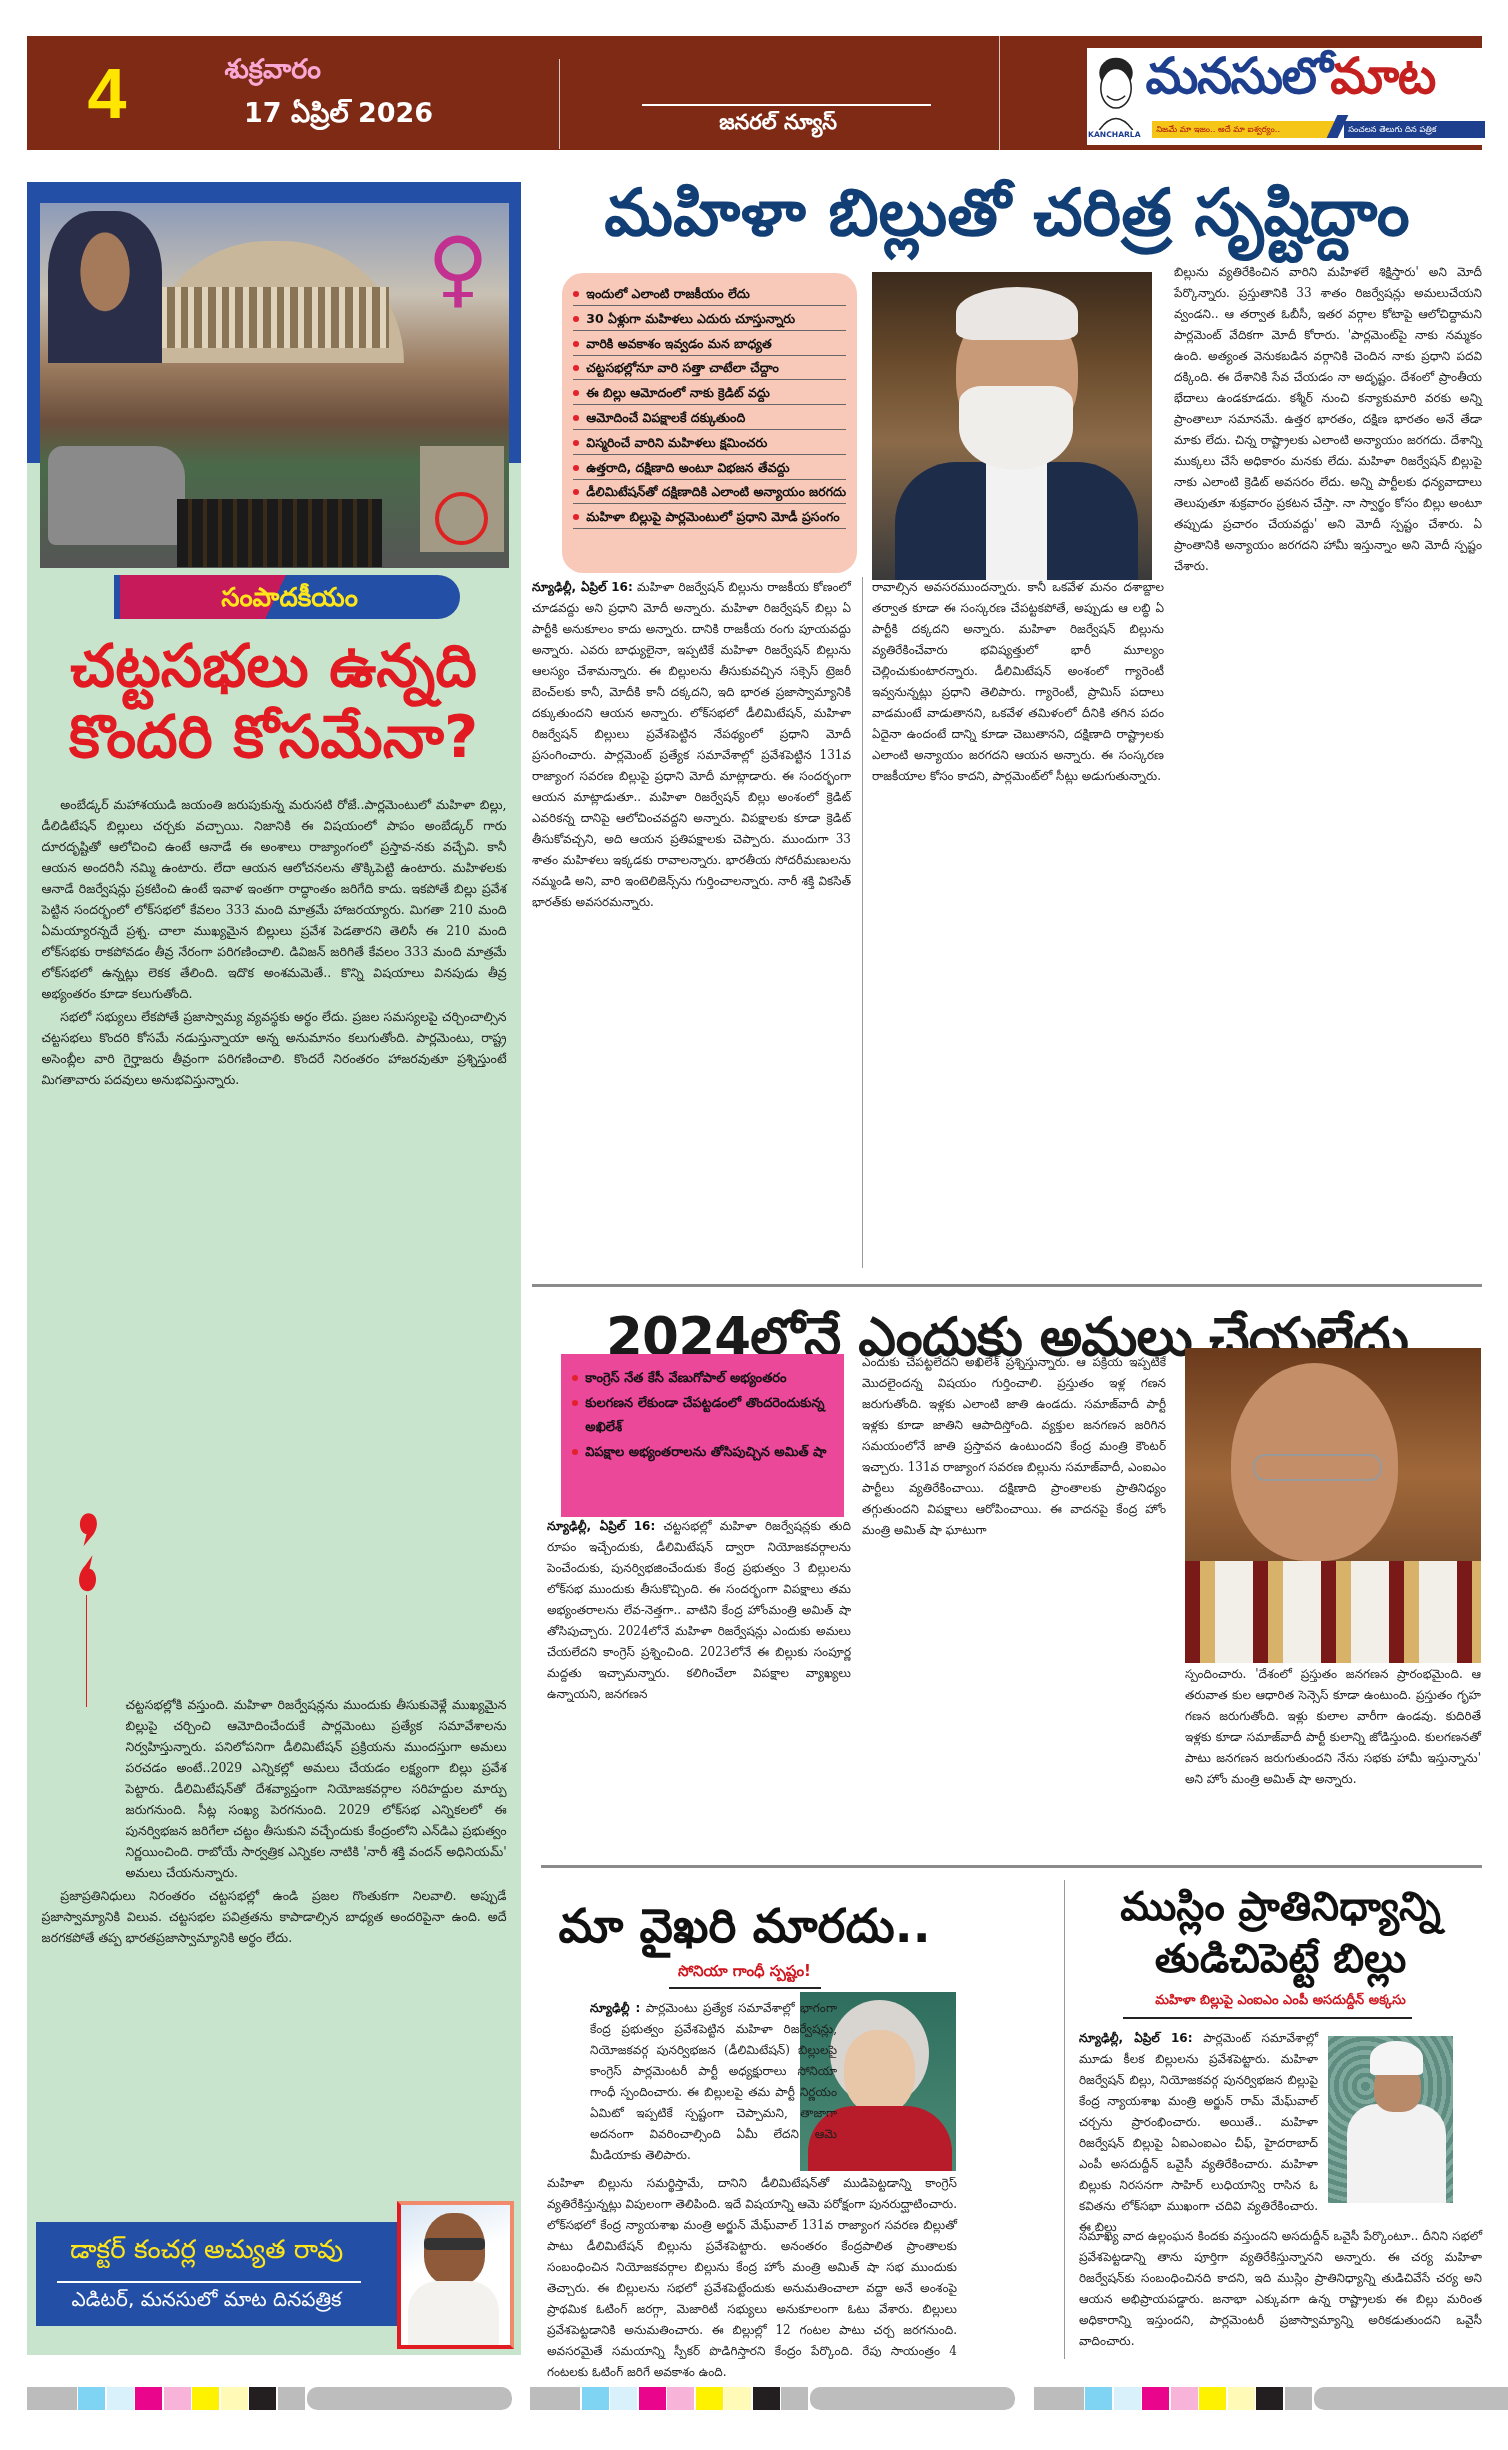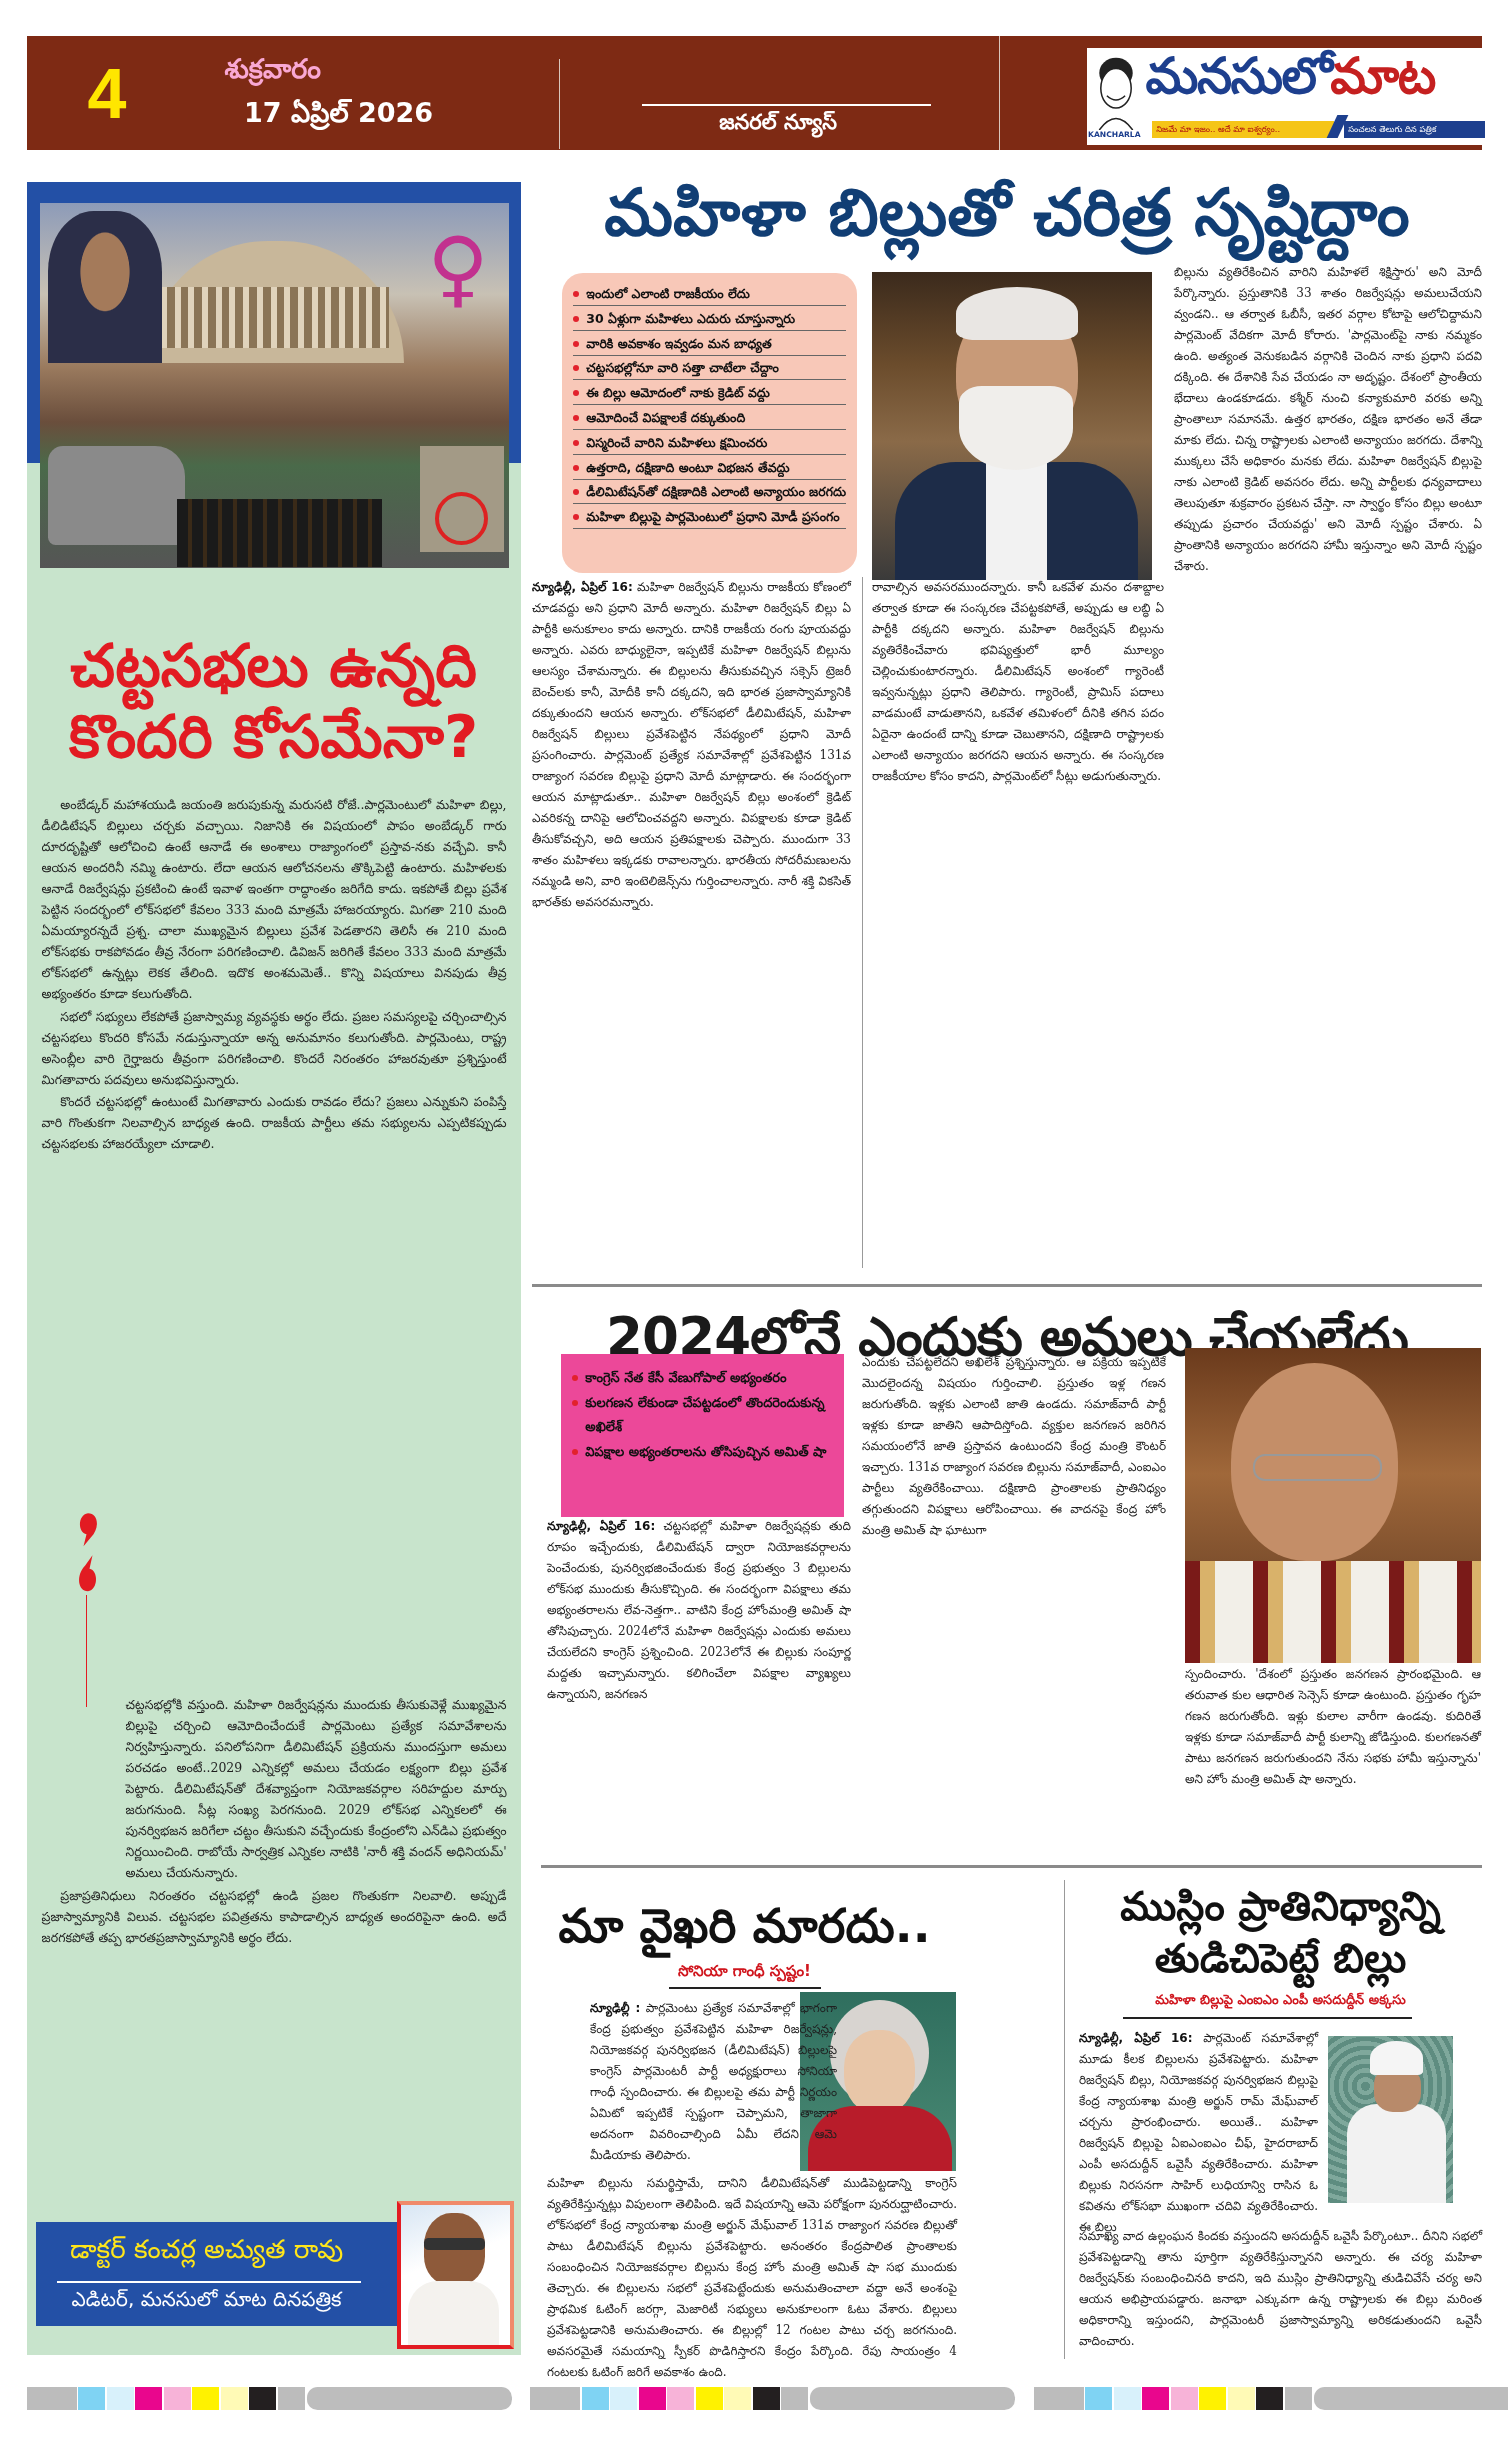--- a/index.html
+++ b/index.html
@@ -149,25 +149,27 @@
   <div class="ed-hero-bg"></div>
   <div class="ed-hero">
     <div class="hero-parliament"></div>
     <div class="hero-portrait"></div>
     <div class="hero-symbol">♀</div>
     <div class="hero-car"></div>
     <div class="hero-crowd"></div>
     <div class="hero-ballot"></div>
     <div class="hero-ban"></div>
   </div>
+  <div class="ed-label">
+    <span>సంపాదకీయం</span>
+  </div>
   <h1 class="ed-title">చట్టసభలు ఉన్నది కొందరి కోసమేనా?</h1>
   <div class="ed-body">
     <p>అంబేడ్కర్ మహాశయుడి జయంతి జరుపుకున్న మరుసటి రోజే..పార్లమెంటులో మహిళా బిల్లు, డీలిడిటేషన్ బిల్లులు చర్చకు వచ్చాయి. నిజానికి ఈ విషయంలో పాపం అంబేడ్కర్ గారు దూరదృష్టితో ఆలోచించి ఉంటే ఆనాడే ఈ అంశాలు రాజ్యాంగంలో ప్రస్తావ-నకు వచ్చేవి. కానీ ఆయన అందరినీ నమ్మి ఉంటారు. లేదా ఆయన ఆలోచనలను తొక్కిపెట్టి ఉంటారు. మహిళలకు ఆనాడే రిజర్వేషన్లు ప్రకటించి ఉంటే ఇవాళ ఇంతగా రాద్ధాంతం జరిగేది కాదు. ఇకపోతే బిల్లు ప్రవేశ పెట్టిన సందర్భంలో లోక్‌సభలో కేవలం 333 మంది మాత్రమే హాజరయ్యారు. మిగతా 210 మంది ఏమయ్యారన్నదే ప్రశ్న. చాలా ముఖ్యమైన బిల్లులు ప్రవేశ పెడతారని తెలిసీ ఈ 210 మంది లోక్‌సభకు రాకపోవడం తీవ్ర నేరంగా పరిగణించాలి. డివిజన్ జరిగితే కేవలం 333 మంది మాత్రమే లోక్‌సభలో ఉన్నట్లు లెకక తేలింది. ఇదొక అంశమమెతే.. కొన్ని విషయాలు వినపుడు తీవ్ర అభ్యంతరం కూడా కలుగుతోంది.</p>
     <p>సభలో సభ్యులు లేకపోతే ప్రజాస్వామ్య వ్యవస్థకు అర్థం లేదు. ప్రజల సమస్యలపై చర్చించాల్సిన చట్టసభలు కొందరి కోసమే నడుస్తున్నాయా అన్న అనుమానం కలుగుతోంది. పార్లమెంటు, రాష్ట్ర అసెంబ్లీల వారి గైర్హాజరు తీవ్రంగా పరిగణించాలి. కొందరే నిరంతరం హాజరవుతూ ప్రశ్నిస్తుంటే మిగతావారు పదవులు అనుభవిస్తున్నారు.</p>
-    <p>కొందరే చట్టసభల్లో ఉంటుంటే మిగతావారు ఎందుకు రావడం లేదు? ప్రజలు ఎన్నుకుని పంపిస్తే వారి గొంతుకగా నిలవాల్సిన బాధ్యత ఉంది. రాజకీయ పార్టీలు తమ సభ్యులను ఎప్పటికప్పుడు చట్టసభలకు హాజరయ్యేలా చూడాలి.</p>
   </div>
   <svg class="ed-quote" viewBox="0 0 40 110">
     <path d="M20 2 C34 2 36 22 24 34 L14 46 L18 30 C6 28 6 4 20 2 Z" fill="#e21b22"></path>
     <path d="M20 58 C34 58 36 80 24 92 L14 106 L18 88 C6 86 6 60 20 58 Z" fill="#e21b22" transform="rotate(180 20 82)"></path>
   </svg>
   <div class="ed-quote-line"></div>
   <div class="ed-body" style="top:1512px">
     <p style="margin-left:84px;text-indent:0">చట్టసభల్లోకి వస్తుంది. మహిళా రిజర్వేషన్లను ముందుకు తీసుకువెళ్లే ముఖ్యమైన బిల్లుపై చర్చించి ఆమోదించేందుకే పార్లమెంటు ప్రత్యేక సమావేశాలను నిర్వహిస్తున్నారు. పనిలోపనిగా డీలిమిటేషన్ ప్రక్రియను ముందస్తుగా అమలు పరచడం అంటే..2029 ఎన్నికల్లో అమలు చేయడం లక్ష్యంగా బిల్లు ప్రవేశ పెట్టారు. డీలిమిటేషన్‌తో దేశవ్యాప్తంగా నియోజకవర్గాల సరిహద్దుల మార్పు జరుగనుంది. సీట్ల సంఖ్య పెరగనుంది. 2029 లోక్‌సభ ఎన్నికలలో ఈ పునర్విభజన జరిగేలా చట్టం తీసుకుని వచ్చేందుకు కేంద్రంలోని ఎన్‌డిఎ ప్రభుత్వం నిర్ణయించింది. రాబోయే సార్వత్రిక ఎన్నికల నాటికి 'నారీ శక్తి వందన్ అధినియమ్' అమలు చేయనున్నారు.</p>
     <p>ప్రజాప్రతినిధులు నిరంతరం చట్టసభల్లో ఉండి ప్రజల గొంతుకగా నిలవాలి. అప్పుడే ప్రజాస్వామ్యానికి విలువ. చట్టసభల పవిత్రతను కాపాడాల్సిన బాధ్యత అందరిపైనా ఉంది. అదే జరగకపోతే తప్ప భారతప్రజాస్వామ్యానికి అర్థం లేదు.</p>
   </div>

